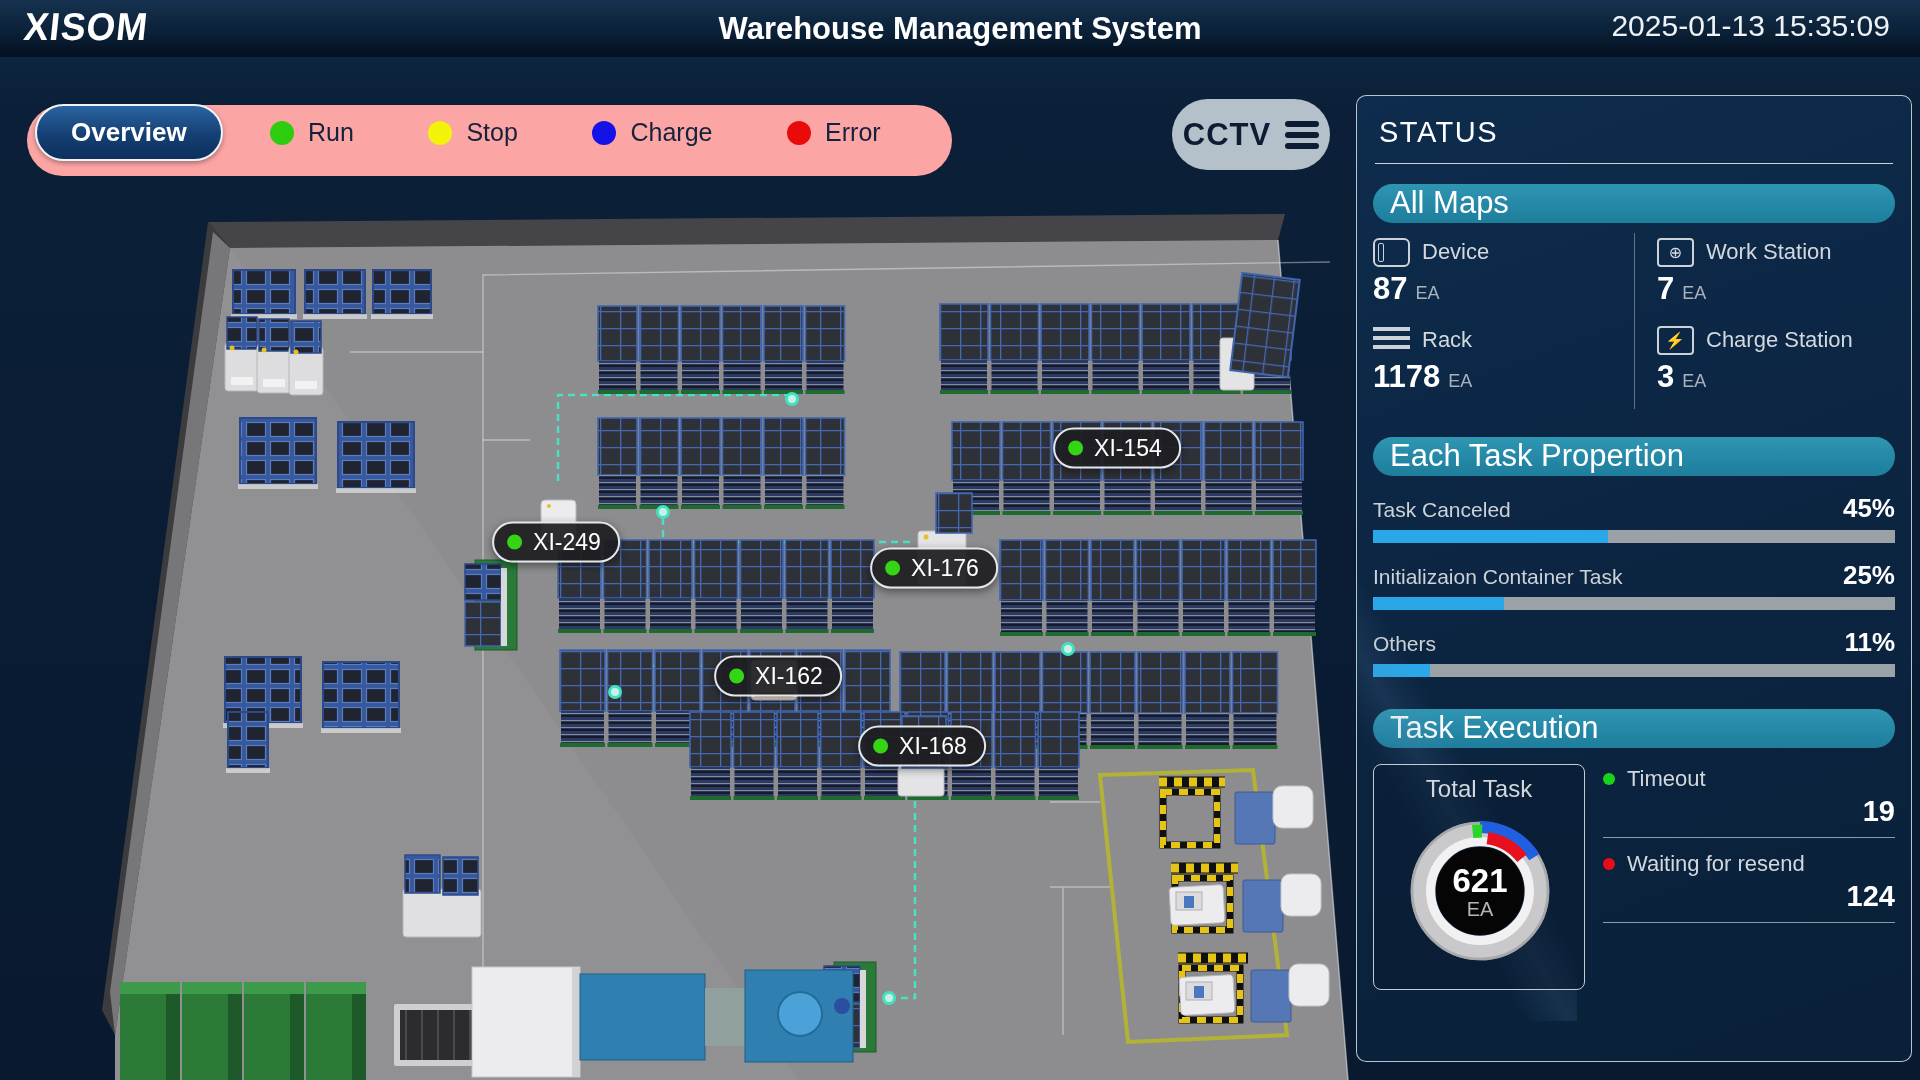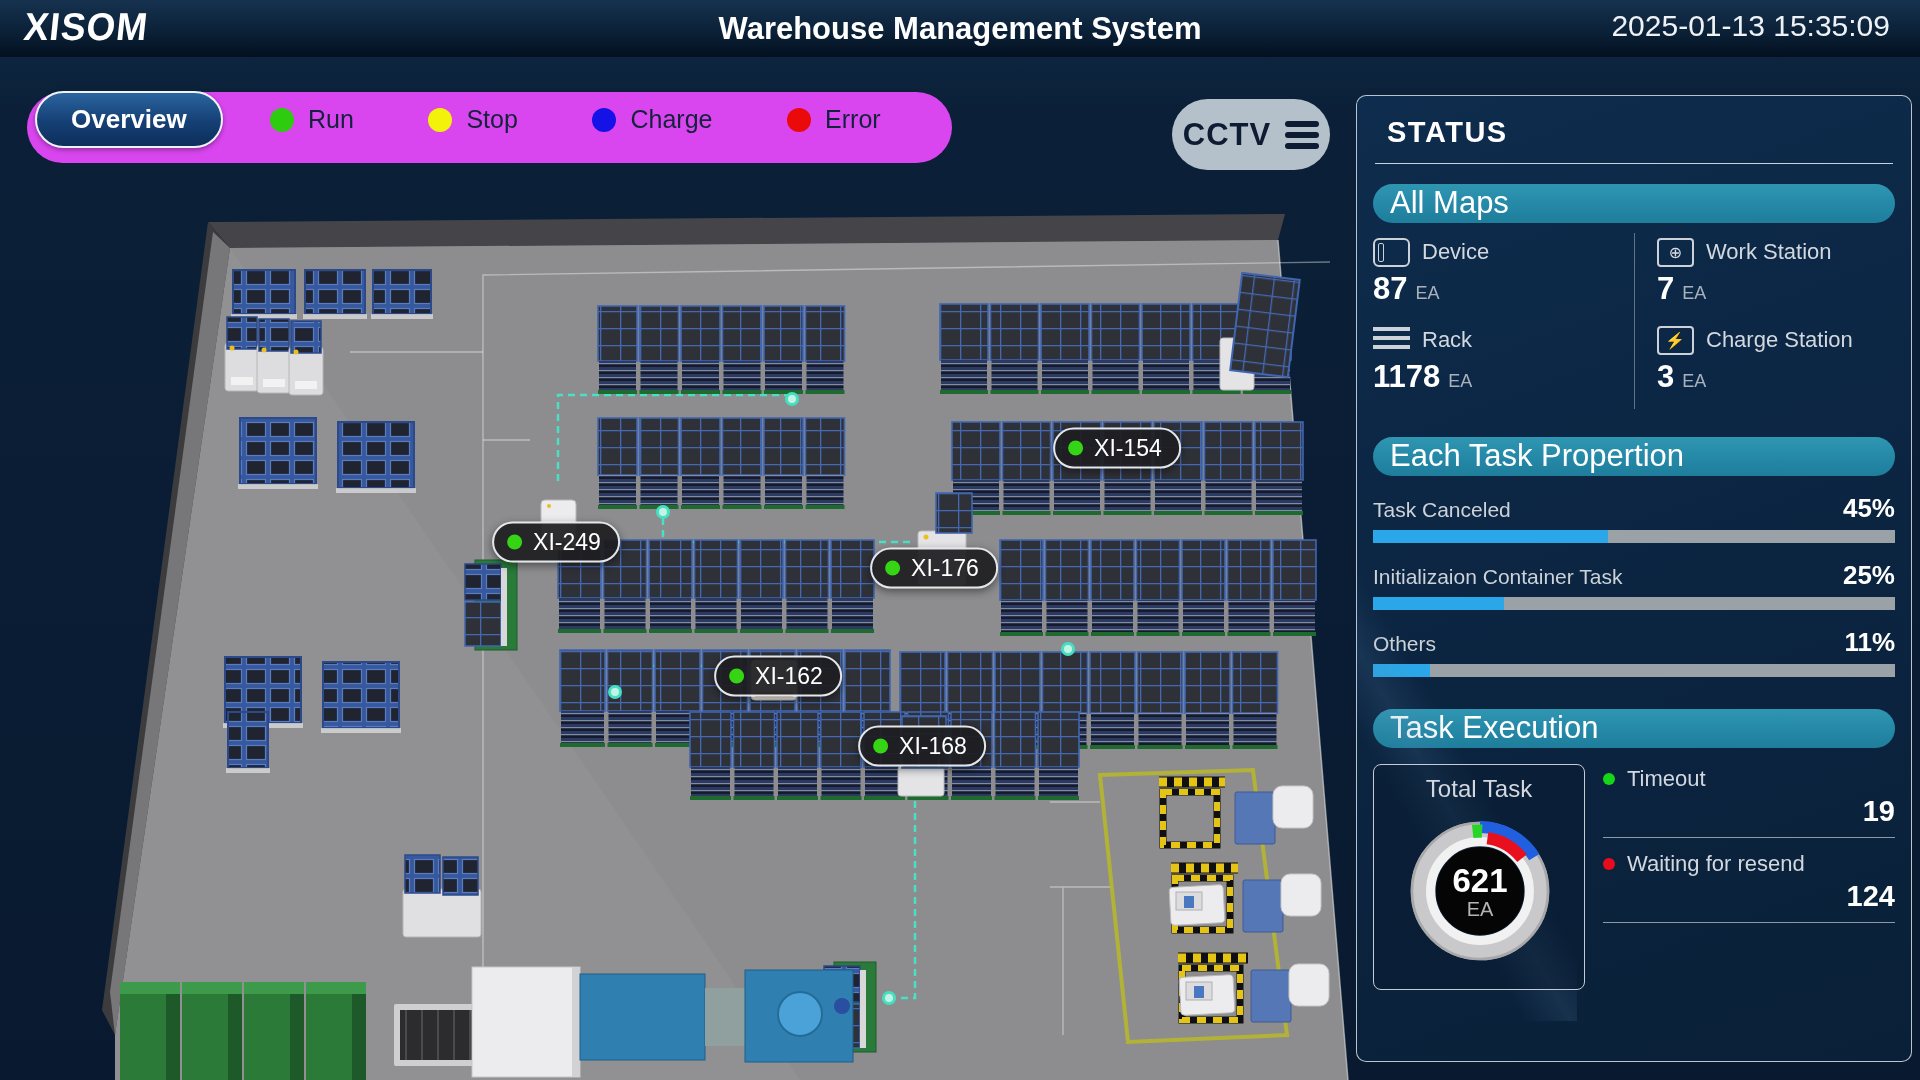--- a/index.html
+++ b/index.html
@@ -11,22 +11,22 @@
   .header { position:absolute; left:0; top:0; width:1920px; height:57px;
     background:linear-gradient(180deg,#16324f 0%,#0b2138 55%,#03101f 100%);
     display:flex; align-items:center; }
   .logo { position:absolute; left:24px; top:6px; color:#fff; font-size:37px; font-weight:800;
     letter-spacing:1px; transform:skewX(-6deg) scaleY(1.05); }
   .app-title { position:absolute; left:0; right:0; text-align:center; color:#fff;
     font-size:31px; font-weight:700; }
   .datetime { position:absolute; right:30px; top:9px; color:#eef2f6; font-size:30px; }
 
   
-  .legend-bar { position:absolute; left:27px; top:92px; width:925px; height:71px;
-    background:#d946ef; border-radius:36px; display:flex; align-items:center; padding:0 34px 16px 8px; }
+  .legend-bar { position:absolute; left:27px; top:105px; width:925px; height:71px;
+    background:#fca5a5; border-radius:36px; display:flex; align-items:center; padding:0 34px 16px 8px; }
   .overview-btn { height:57px; padding:0 34px; border-radius:29px;
     background:linear-gradient(180deg,#2a649f 0%,#153f74 55%,#0d2f5c 100%);
     border:2px solid #eef3f7; color:#fff; font-size:26px; font-weight:700;
     display:flex; align-items:center; box-shadow:0 2px 5px rgba(0,0,0,.35); cursor:pointer; }
   .legend-items { display:flex; flex:1; justify-content:space-around; align-items:center; margin-left:10px; }
   .legend-item { display:flex; align-items:center; gap:14px; }
   .legend-dot { width:24px; height:24px; border-radius:50%; }
   .legend-label { font-size:25px; color:#14223c; }
   .cctv-btn { position:absolute; left:1172px; top:99px; width:158px; height:71px;
     background:#b5c1ca; border-radius:36px; display:flex; align-items:center;
@@ -43,21 +43,21 @@
     padding:5px 17px 5px 13px; color:#fff; font-size:23px; white-space:nowrap;
     box-shadow:0 3px 8px rgba(0,0,0,.45); cursor:pointer; }
   .agv-dot { width:15px; height:15px; border-radius:50%; background:#35d414; }
 
   
   .panel { position:absolute; left:1356px; top:95px; width:556px; height:967px;
     background:linear-gradient(160deg,#0e2c4d 0%,#0b2440 55%,#0a2038 100%);
     border:1.5px solid rgba(215,224,232,.85); border-radius:10px; padding:14px 16px; overflow:hidden; }
   .panel::before { content:""; position:absolute; left:-80px; bottom:40px; width:300px; height:500px;
     background:linear-gradient(60deg,transparent 42%,rgba(90,135,175,.16) 50%,transparent 58%); }
-  .panel-title { color:#fff; font-size:29px; font-weight:700; letter-spacing:1.5px; margin:6px 0 14px 14px; }
+  .panel-title { color:#fff; font-size:29px; font-weight:400; letter-spacing:1.5px; margin:6px 0 14px 6px; }
   .panel-hr { border:none; border-top:1.5px solid rgba(235,241,246,.85); margin:0 2px; }
   .section-pill { margin-top:20px; height:39px; line-height:38px; border-radius:20px;
     background:linear-gradient(180deg,#2f96b2 0%,#2488a6 55%,#1e7e9c 100%);
     color:#fff; font-size:31px; padding-left:17px; }
   .stats { display:grid; grid-template-columns:1fr 1fr; margin-top:10px; }
   .stat-col2 { border-left:1px solid rgba(255,255,255,.35); padding-left:22px; }
   .stat-cell { margin-bottom:14px; }
   .stat-label-row { display:flex; align-items:center; gap:12px; color:#d3d8de; font-size:22px; height:38px; }
   .icon-box { width:37px; height:29px; border:2px solid #ccd2d8; border-radius:4px; color:#d6dbe0;
     display:flex; align-items:center; justify-content:center; font-size:16px; flex:none; }

